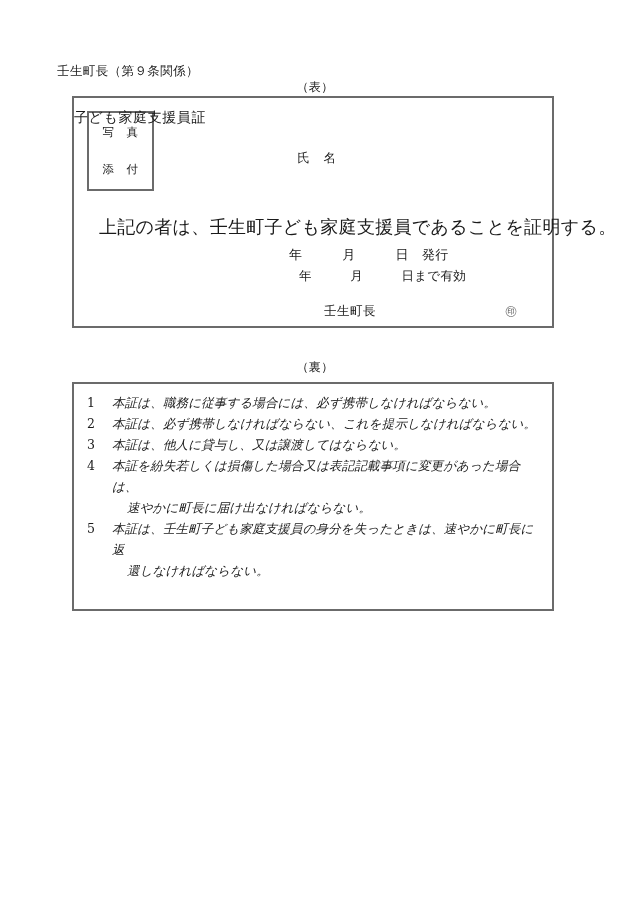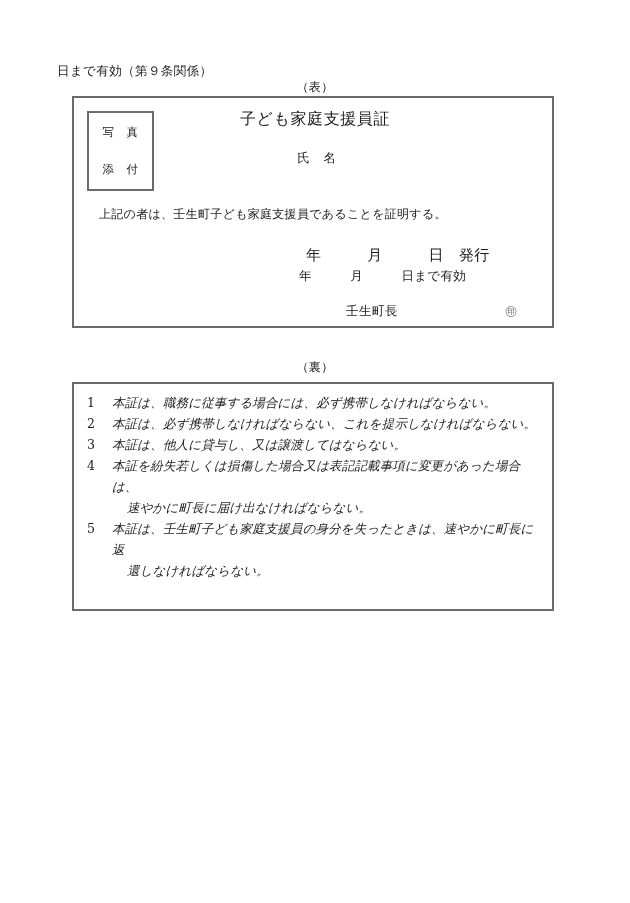--- a/index.html
+++ b/index.html
@@ -82,53 +82,53 @@
     font-size: 11.5px;
     letter-spacing: 0.5px;
     white-space: nowrap;
   }
 
   .card-title {
     position: absolute;
     left: 0;
     top: 11px;
     width: 482px;
-    text-align: center;
-    font-size: 16px;
+    text-align: left;
+    font-size: 14px;
     letter-spacing: 0.6px;
     white-space: nowrap;
   }
 
   .name-line {
     position: absolute;
     left: 0;
     top: 52px;
     width: 482px;
     text-align: center;
     font-size: 12.5px;
     letter-spacing: 0.6px;
     white-space: nowrap;
     padding-left: 4px;
     box-sizing: border-box;
   }
 
   .certify-line {
     position: absolute;
     left: 25px;
-    top: 108px;
-    font-size: 12px;
+    top: 117px;
+    font-size: 18px;
     letter-spacing: 0.3px;
     white-space: nowrap;
   }
 
   .date-issue {
     position: absolute;
-    left: 232px;
+    left: 215px;
     top: 148px;
-    font-size: 15px;
+    font-size: 13px;
     letter-spacing: 0.3px;
     white-space: nowrap;
   }
   .date-expiry {
     position: absolute;
     left: 215px;
     top: 170px;
     font-size: 12.5px;
     letter-spacing: 0.3px;
     white-space: nowrap;
@@ -142,21 +142,20 @@
     width: 482px;
     height: 18px;
   }
   .signature-name {
     position: absolute;
     left: 250px;
     top: 0;
     font-size: 12.5px;
     letter-spacing: 0.5px;
     white-space: nowrap;
-    margin-left: 22px;
   }
   .seal-mark {
     position: absolute;
     left: 431px;
     top: 0;
     font-size: 12px;
     color: #4a4a4a;
     white-space: nowrap;
   }
 
@@ -197,21 +196,21 @@
     padding-left: 0;
     text-indent: -9px;
     margin-left: 24px;
   }
 </style>
 </head>
 <body>
 
 <div class="page">
 
-  <div class="form-label">日まで有効（第９条関係）</div>
+  <div class="form-label">壬生町長（第９条関係）</div>
 
   <div class="side-caption front">（表）</div>
 
   <div class="card card-front">
 
     <div class="photo-box">
       <span>写　真</span>
       <span>添　付</span>
     </div>
 

